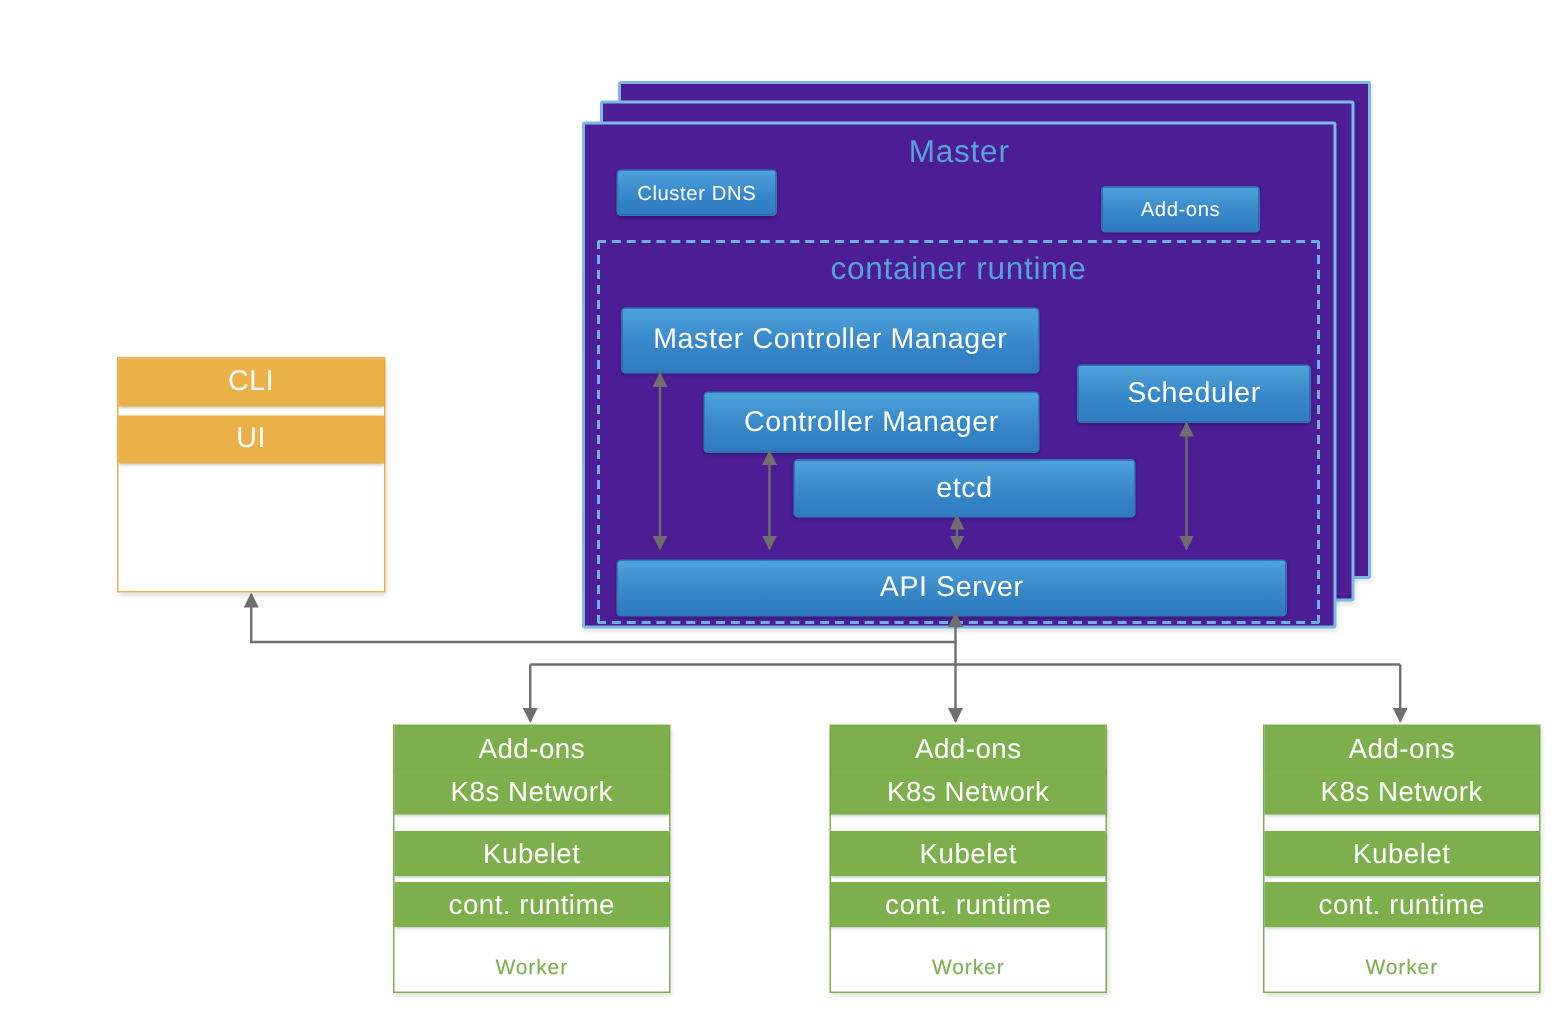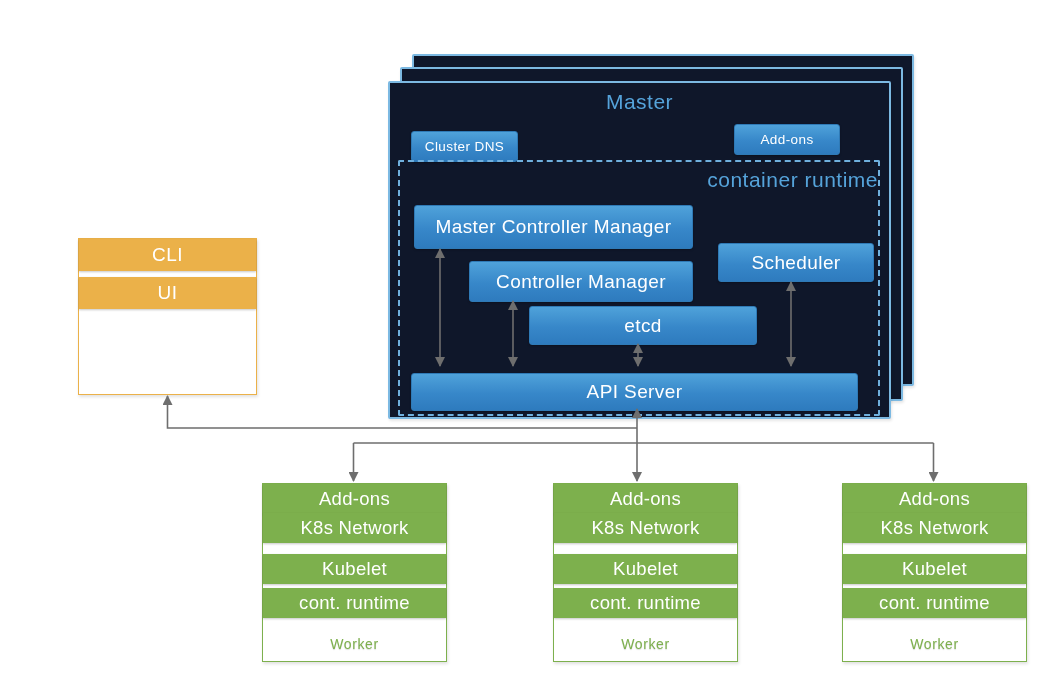--- a/index.html
+++ b/index.html
@@ -2,49 +2,49 @@
 <html><head>
 <meta charset="utf-8">
 <style>
   html,body{margin:0;padding:0;background:#ffffff;}
   .canvas{
     position:relative;width:1040px;height:690px;background:#ffffff;overflow:hidden;
     font-family:"Liberation Sans", sans-serif;
   }
   
   .master-layer{
-    position:absolute;background:#0f172a;border:2px solid #7cb9e2;border-radius:2px;
+    position:absolute;background:#4c1d95;border:2px solid #7cb9e2;border-radius:2px;
     box-shadow:1px 2px 3px rgba(0,0,0,0.10);
   }
   .ml-back{left:412px;top:54px;width:498px;height:328px;}
   .ml-mid {left:400px;top:67px;width:499px;height:330px;}
   .ml-front{left:388px;top:81px;width:499px;height:334px;}
   .master-title{
     position:absolute;left:0;top:7px;width:100%;text-align:center;
     font-size:21px;letter-spacing:0.5px;color:#55a3da;
   }
   
   .blue-box{
     position:absolute;display:flex;align-items:center;justify-content:center;
     color:#ffffff;background:linear-gradient(180deg,#4fa2da 0%,#3787c9 55%,#2e7bbe 100%);
     border:1px solid #2f7ab6;border-radius:3px;
     box-shadow:0 1px 2px rgba(0,0,0,0.25);
     letter-spacing:0.4px;
   }
   .btn{font-size:13.5px;}
   .comp{font-size:19px;}
-  .cluster-dns{left:21px;top:48px;width:105px;height:29px;text-align:right;}
+  .cluster-dns{left:21px;top:30px;width:105px;height:29px;text-align:right;}
   .addons-btn {left:344px;top:41px;width:104px;height:29px;}
   
   .runtime-group{
     position:absolute;left:8px;top:77px;width:478px;height:252px;
     border:2px dashed #6fb0de;border-radius:2px;
   }
   .runtime-title{
-    position:absolute;left:0;top:6px;width:100%;text-align:right;
+    position:absolute;left:0;top:6px;width:100%;text-align:center;
     font-size:21px;letter-spacing:0.5px;color:#55a3da;
   }
   .ccm      {left:14px; top:43px; width:277px;height:42px;}
   .cm       {left:69px; top:99px; width:222px;height:39px;}
   .scheduler{left:318px;top:81px; width:154px;height:37px;}
   .etcd     {left:129px;top:144px;width:226px;height:37px;}
   .apiserver{left:11px; top:211px;width:445px;height:36px;}
   
   .access-panel{
     position:absolute;left:78px;top:238px;width:177px;height:155px;

